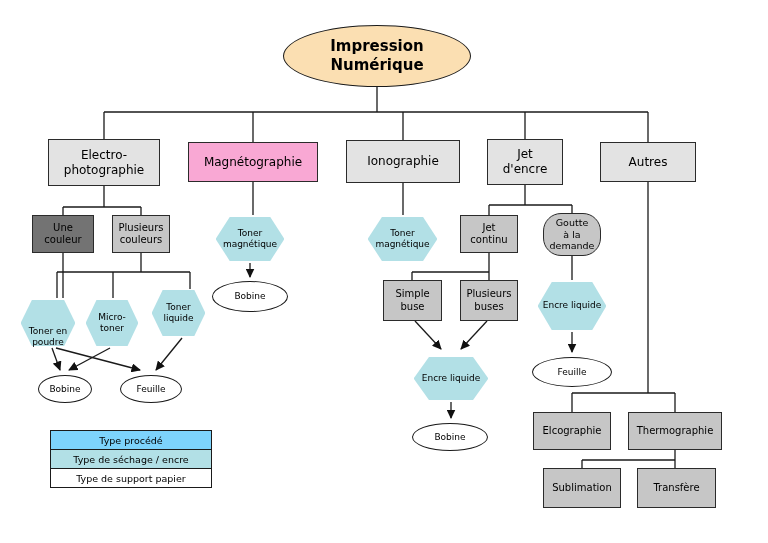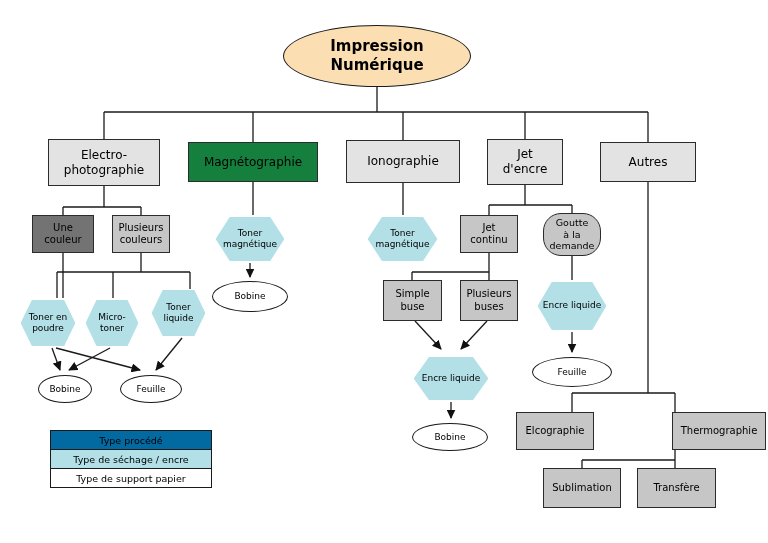--- a/index.html
+++ b/index.html
@@ -115,32 +115,32 @@
       <path d="M451,402 L451,418" marker-end="url(#arr)"></path>
       <path d="M572,332 L572,352" marker-end="url(#arr)"></path>
     </g>
   </svg>
 
   <div class="node root-ellipse" style="left: 283px; top: 25px; width: 188px; height: 62px; background-color: rgb(251, 223, 178);">Impression
 Numérique</div>
 
   <div class="node rect fs12" style="left: 48px; top: 139px; width: 112px; height: 47px; background-color: rgb(227, 227, 227);">Electro-
 photographie</div>
-  <div class="node rect fs12" style="left: 188px; top: 142px; width: 130px; height: 40px; background-color: #15803d;">Magnétographie</div>
+  <div class="node rect fs12" style="left: 188px; top: 142px; width: 130px; height: 40px; background-color: #f9a8d4;">Magnétographie</div>
   <div class="node rect fs12" style="left: 346px; top: 140px; width: 114px; height: 43px; background-color: rgb(227, 227, 227); text-align: center;">Ionographie</div>
   <div class="node rect fs12" style="left: 487px; top: 139px; width: 76px; height: 46px; background-color: rgb(227, 227, 227);">Jet
 d'encre</div>
   <div class="node rect fs12" style="left: 600px; top: 142px; width: 96px; height: 40px; background-color: rgb(227, 227, 227);">Autres</div>
 
   <div class="node rect fs10" style="left: 32px; top: 215px; width: 62px; height: 38px; background-color: #737373;">Une
 couleur</div>
   <div class="node rect fs10" style="left: 112px; top: 215px; width: 58px; height: 38px; background-color: rgb(198, 198, 198);">Plusieurs
 couleurs</div>
 
-  <div class="hex" style="left:19px;top:298px;width:58px;height:50px;">
+  <div class="hex" style="left:19px;top:298px;width:58px;height:50px;align-items:flex-end;">
     <div class="hex-inner" style="background-color: rgb(178, 224, 230);"></div>
     <span class="hex-label">Toner en
 poudre</span>
   </div>
   <div class="hex" style="left:84px;top:298px;width:56px;height:50px;">
     <div class="hex-inner" style="background-color: rgb(178, 224, 230);"></div>
     <span class="hex-label">Micro-
 toner</span>
   </div>
   <div class="hex" style="left:150px;top:288px;width:57px;height:50px;">
@@ -180,24 +180,24 @@
     <span class="hex-label">Encre liquide</span>
   </div>
   <div class="node ellipse fs9" style="left: 412px; top: 423px; width: 76px; height: 28px; background-color: rgb(255, 255, 255);">Bobine</div>
 
   <div class="hex" style="left:536px;top:280px;width:72px;height:52px;">
     <div class="hex-inner" style="background-color: rgb(178, 224, 230);"></div>
     <span class="hex-label">Encre liquide</span>
   </div>
   <div class="node ellipse fs9" style="left: 532px; top: 357px; width: 80px; height: 30px; background-color: rgb(255, 255, 255);">Feuille</div>
 
-  <div class="node rect fs10" style="left: 516px; top: 412px; width: 78px; height: 38px; background-color: rgb(198, 198, 198);">Elcographie</div>
-  <div class="node rect fs10" style="left: 628px; top: 412px; width: 94px; height: 38px; background-color: rgb(198, 198, 198); margin-left: 44px;">Thermographie</div>
+  <div class="node rect fs10" style="left: 533px; top: 412px; width: 78px; height: 38px; background-color: rgb(198, 198, 198);">Elcographie</div>
+  <div class="node rect fs10" style="left: 628px; top: 412px; width: 94px; height: 38px; background-color: rgb(198, 198, 198);">Thermographie</div>
   <div class="node rect fs10" style="left: 543px; top: 468px; width: 78px; height: 40px; background-color: rgb(198, 198, 198);">Sublimation</div>
   <div class="node rect fs10" style="left: 637px; top: 468px; width: 79px; height: 40px; background-color: rgb(198, 198, 198);">Transfère</div>
 
   <div class="legend">
-    <div class="legend-row" style="background-color: #0369a1;">Type procédé</div>
+    <div class="legend-row" style="background-color: #7dd3fc;">Type procédé</div>
     <div class="legend-row" style="background-color: rgb(178, 224, 230);">Type de séchage / encre</div>
     <div class="legend-row" style="background-color: rgb(255, 255, 255);">Type de support papier</div>
   </div>
 
 </div>
 
 </body></html>

